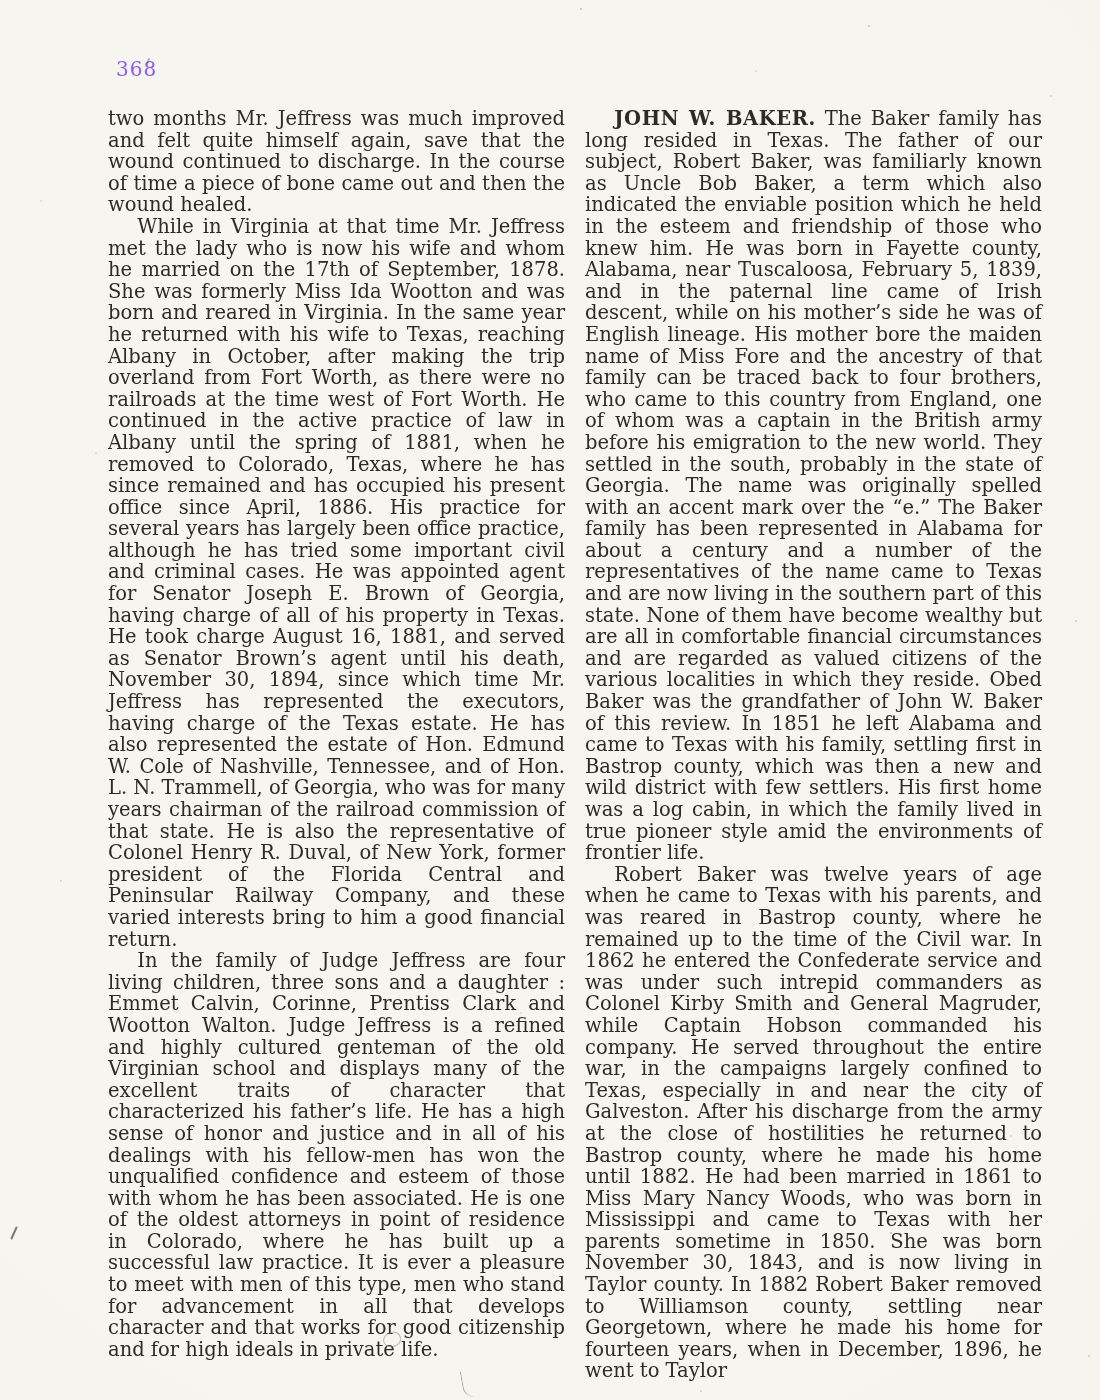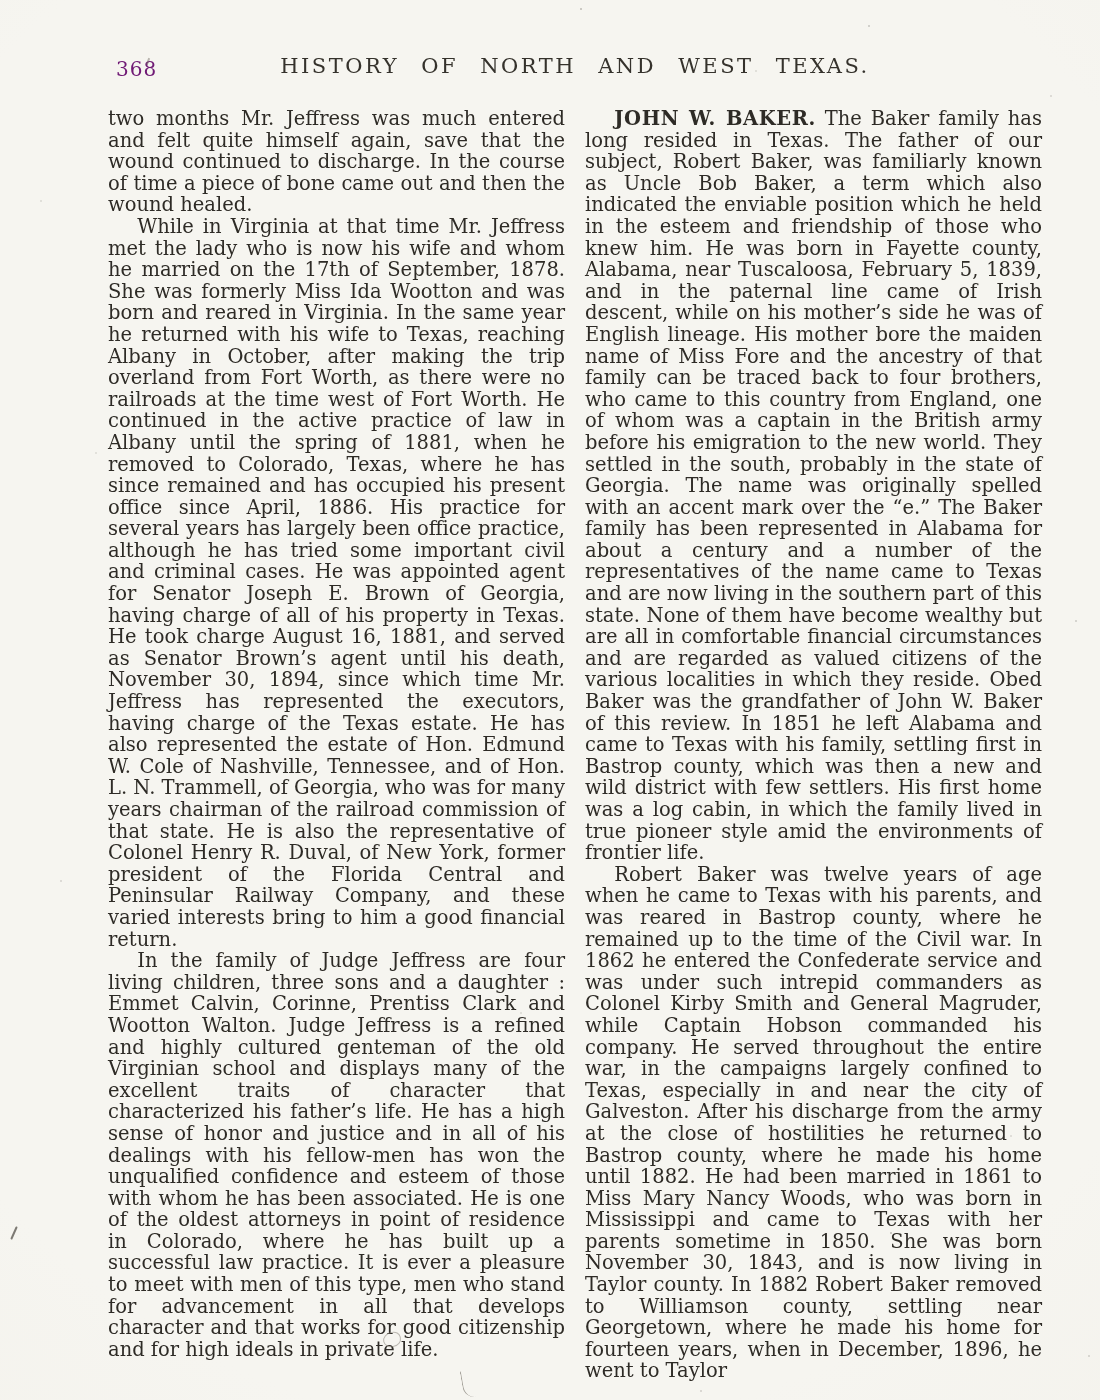--- a/index.html
+++ b/index.html
@@ -23,21 +23,21 @@
     left: 108px;
     width: 934px;
     height: 32px;
   }
   .page-number {
     position: absolute;
     left: 8px;
     top: 3px;
     font-size: 20px;
     letter-spacing: 1px;
-    color: #701a75;
+    color: #8b5cf6;
   }
   .running-title {
     text-align: center;
     font-size: 21px;
     letter-spacing: 2.5px;
     word-spacing: 13px;
     color: #35322c;
     white-space: nowrap;
   }
 
@@ -119,26 +119,25 @@
       430px 872px 0 0 rgba(60,55,48,.13),
       95px 452px 0 0 rgba(60,55,48,.14),
       1010px 1135px 0 0 rgba(60,55,48,.16);
   }
 </style>
 </head>
 <body>
 
 <div class="header-row">
   <div class="page-number">368</div>
-  <div class="running-title">HISTORY OF NORTH AND WEST TEXAS.</div>
 </div>
 
 <div class="columns">
   <div class="column">
-    <p class="para no-indent">two months Mr. Jeffress was much entered and felt quite himself again, save that the wound continued to discharge. In the course of time a piece of bone came out and then the wound healed.</p>
+    <p class="para no-indent">two months Mr. Jeffress was much improved and felt quite himself again, save that the wound continued to discharge. In the course of time a piece of bone came out and then the wound healed.</p>
     <p class="para">While in Virginia at that time Mr. Jeffress met the lady who is now his wife and whom he married on the 17th of September, 1878. She was formerly Miss Ida Wootton and was born and reared in Virginia. In the same year he returned with his wife to Texas, reaching Albany in October, after making the trip overland from Fort Worth, as there were no railroads at the time west of Fort Worth. He continued in the active practice of law in Albany until the spring of 1881, when he removed to Colorado, Texas, where he has since remained and has occupied his present office since April, 1886. His practice for several years has largely been office practice, although he has tried some important civil and criminal cases. He was appointed agent for Senator Joseph E. Brown of Georgia, having charge of all of his property in Texas. He took charge August 16, 1881, and served as Senator Brown’s agent until his death, November 30, 1894, since which time Mr. Jeffress has represented the executors, having charge of the Texas estate. He has also represented the estate of Hon. Edmund W. Cole of Nashville, Tennessee, and of Hon. L. N. Trammell, of Georgia, who was for many years chairman of the railroad commission of that state. He is also the representative of Colonel Henry R. Duval, of New York, former president of the Florida Central and Peninsular Railway Company, and these varied interests bring to him a good financial return.</p>
     <p class="para">In the family of Judge Jeffress are four living children, three sons and a daughter : Emmet Calvin, Corinne, Prentiss Clark and Wootton Walton. Judge Jeffress is a refined and highly cultured genteman of the old Virginian school and displays many of the excellent traits of character that characterized his father’s life. He has a high sense of honor and justice and in all of his dealings with his fellow-men has won the unqualified confidence and esteem of those with whom he has been associated. He is one of the oldest attorneys in point of residence in Colorado, where he has built up a successful law practice. It is ever a pleasure to meet with men of this type, men who stand for advancement in all that develops character and that works for good citizenship and for high ideals in private life.</p>
   </div>
 
   <div class="column">
     <p class="para">
       <span class="lead-in">JOHN W. BAKER.</span>
       <span>The Baker family has long resided in Texas. The father of our subject, Robert Baker, was familiarly known as Uncle Bob Baker, a term which also indicated the enviable position which he held in the esteem and friendship of those who knew him. He was born in Fayette county, Alabama, near Tuscaloosa, February 5, 1839, and in the paternal line came of Irish descent, while on his mother’s side he was of English lineage. His mother bore the maiden name of Miss Fore and the ancestry of that family can be traced back to four brothers, who came to this country from England, one of whom was a captain in the British army before his emigration to the new world. They settled in the south, probably in the state of Georgia. The name was originally spelled with an accent mark over the “e.” The Baker family has been represented in Alabama for about a century and a number of the representatives of the name came to Texas and are now living in the southern part of this state. None of them have become wealthy but are all in comfortable financial circumstances and are regarded as valued citizens of the various localities in which they reside. Obed Baker was the grandfather of John W. Baker of this review. In 1851 he left Alabama and came to Texas with his family, settling first in Bastrop county, which was then a new and wild district with few settlers. His first home was a log cabin, in which the family lived in true pioneer style amid the environments of frontier life.</span>
     </p>
     <p class="para">Robert Baker was twelve years of age when he came to Texas with his parents, and was reared in Bastrop county, where he remained up to the time of the Civil war. In 1862 he entered the Confederate service and was under such intrepid commanders as Colonel Kirby Smith and General Magruder, while Captain Hobson commanded his company. He served throughout the entire war, in the campaigns largely confined to Texas, especially in and near the city of Galveston. After his discharge from the army at the close of hostilities he returned to Bastrop county, where he made his home until 1882. He had been married in 1861 to Miss Mary Nancy Woods, who was born in Mississippi and came to Texas with her parents sometime in 1850. She was born November 30, 1843, and is now living in Taylor county. In 1882 Robert Baker removed to Williamson county, settling near Georgetown, where he made his home for fourteen years, when in December, 1896, he went to Taylor</p>

